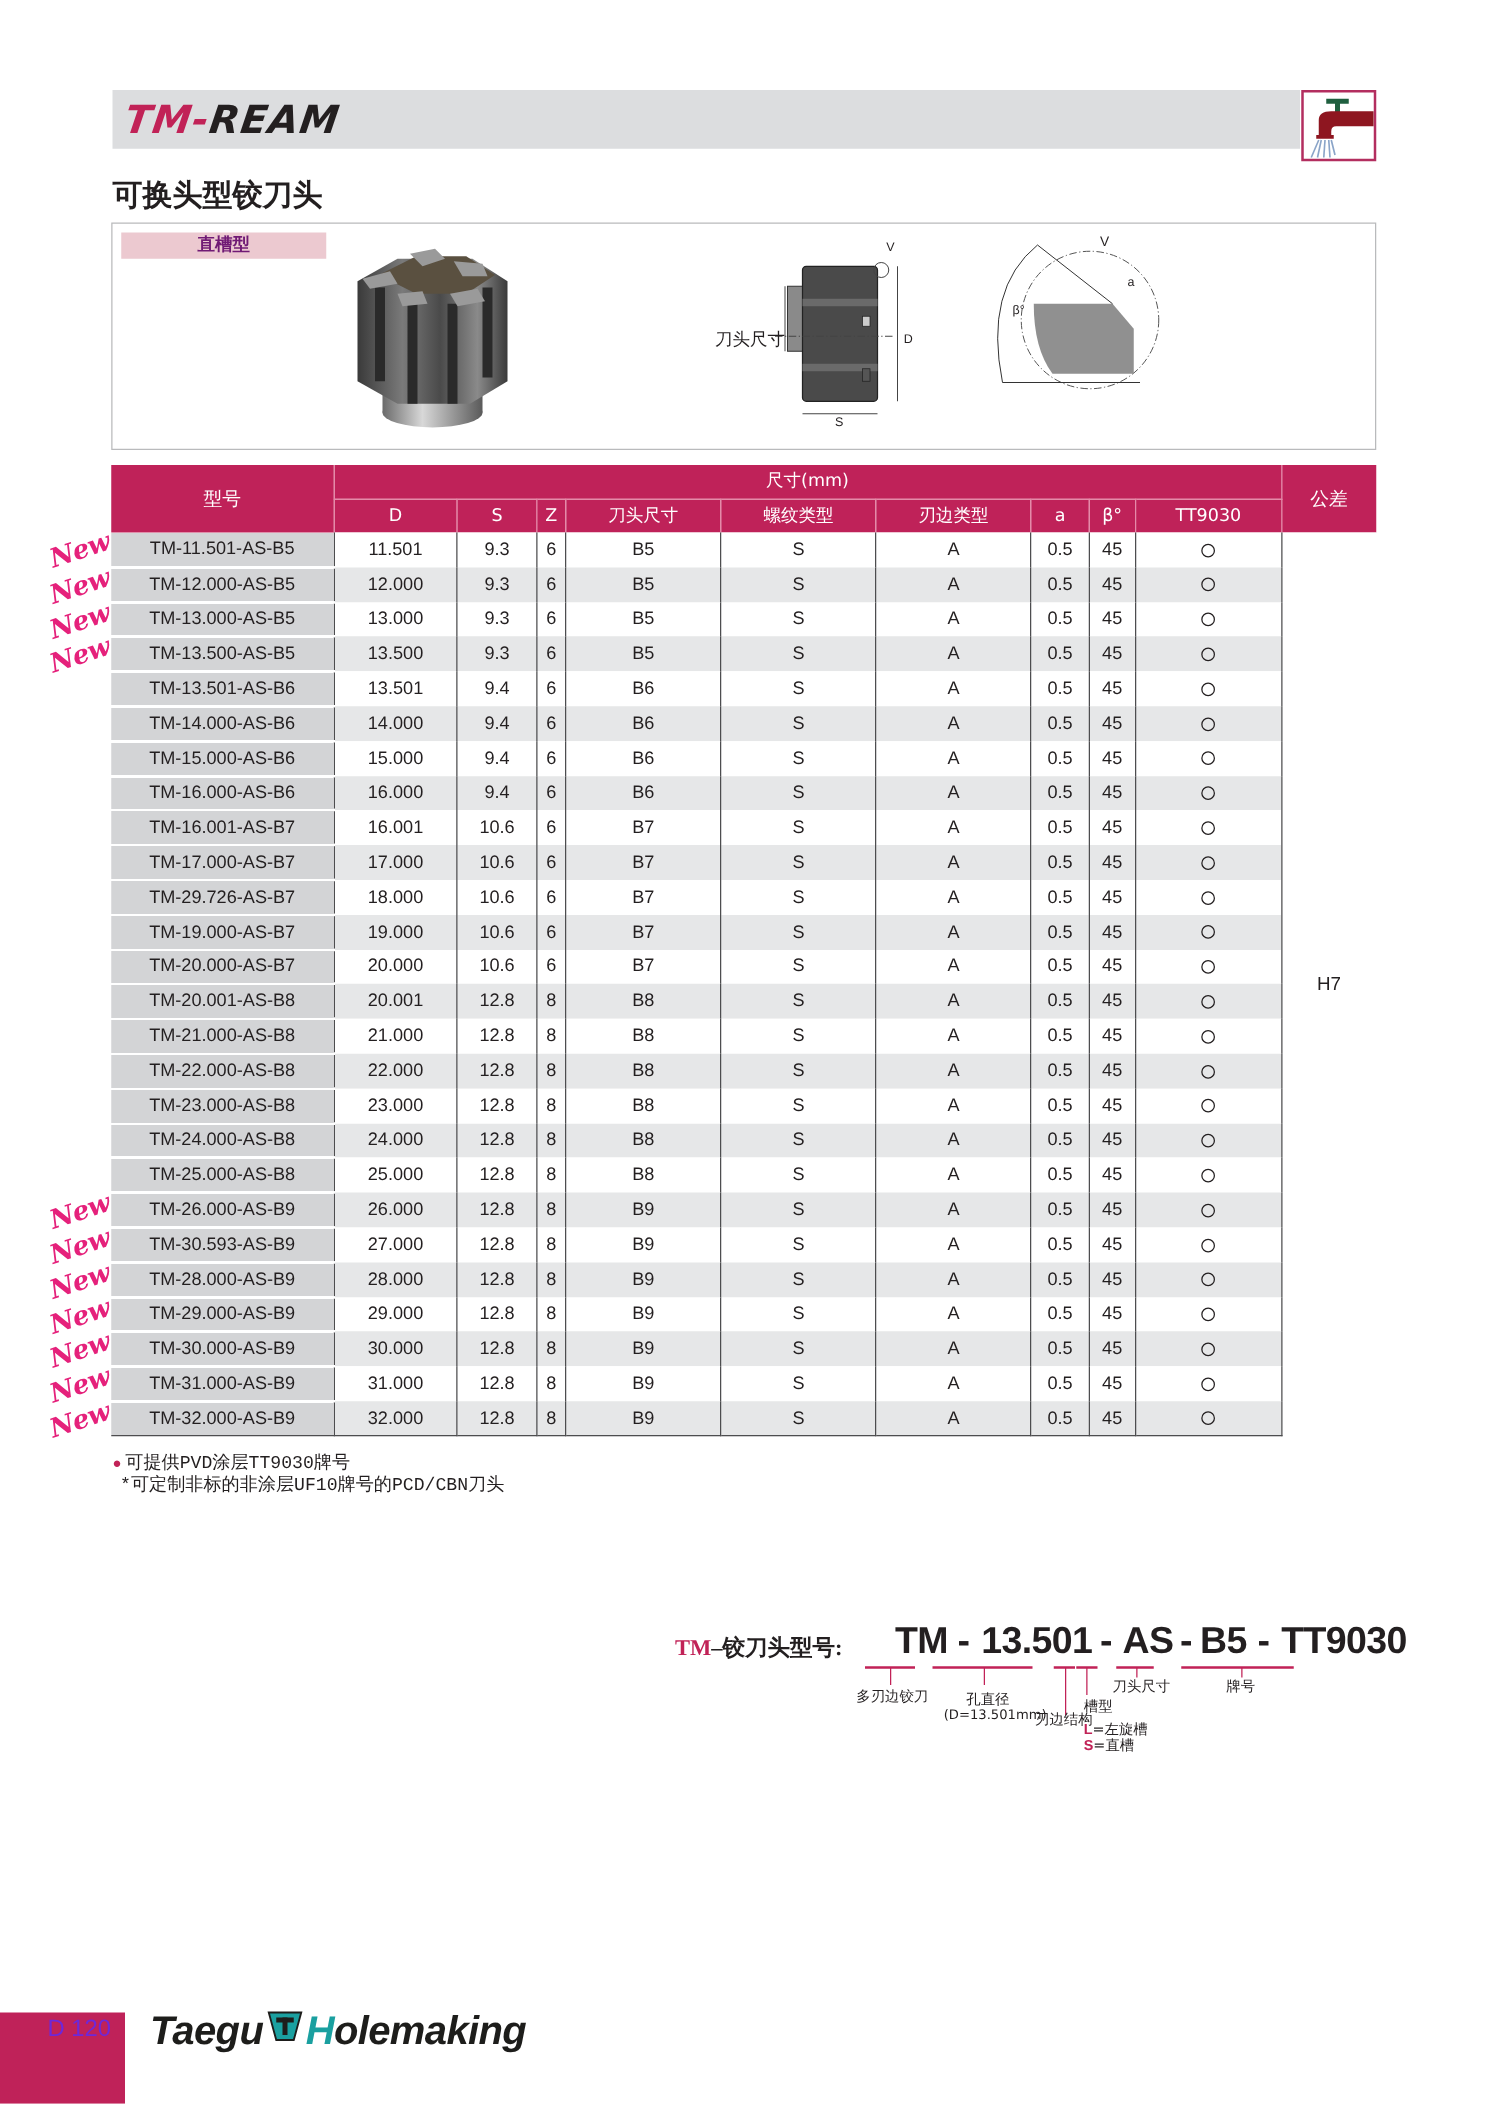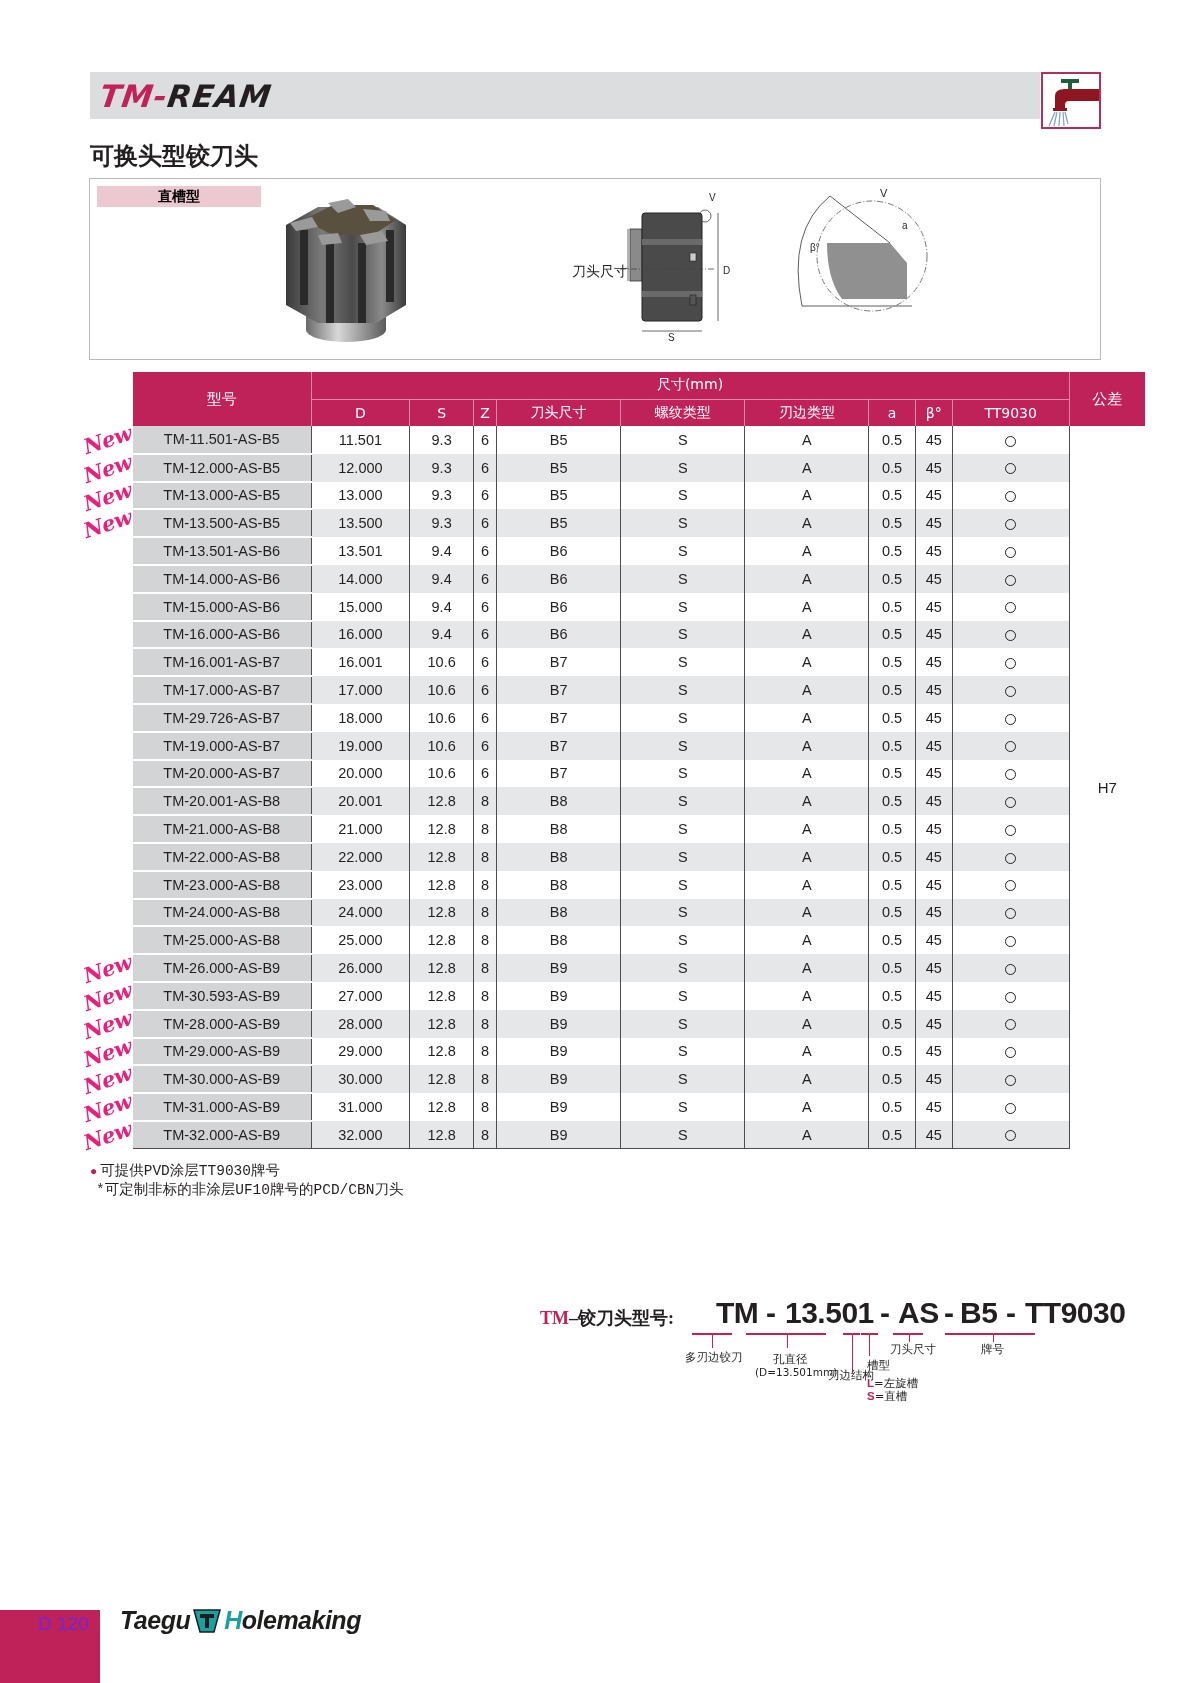--- a/index.html
+++ b/index.html
@@ -10,28 +10,28 @@
   .header-band { position: absolute; left: 90px; top: 72px; width: 950px; height: 47px; background: #dcdddf; }
   .brand-title { position: absolute; left: 100px; top: 78px; font-family: "DejaVu Sans", sans-serif; font-weight: bold; font-style: italic; font-size: 31px; letter-spacing: 1px; transform: skewX(-8deg); }
   .brand-title .tm { color: #c12257; }
   .brand-title .ream { color: #231f20; }
   .tap-icon { position: absolute; left: 1041px; top: 72px; width: 60px; height: 57px; border: 2px solid #b32e5f; background: #fff; }
 
   .page-title { position: absolute; left: 90px; top: 140px; font-size: 24px; font-weight: bold; color: #231f20; font-family: "DejaVu Sans", sans-serif; }
 
   
   .figure-panel { position: absolute; left: 89px; top: 178px; width: 1012px; height: 182px; border: 1px solid #b9babc; background: #fff; }
-  .type-label { position: absolute; left: 7px; top: 7px; width: 164px; height: 21px; background: #ecc9d0; color: #000000; font-size: 14px; font-weight: bold; text-align: center; line-height: 21px; font-family: "DejaVu Sans", sans-serif; }
+  .type-label { position: absolute; left: 7px; top: 7px; width: 164px; height: 21px; background: #ecc9d0; color: #701a75; font-size: 14px; font-weight: bold; text-align: center; line-height: 21px; font-family: "DejaVu Sans", sans-serif; }
   .product-photo { position: absolute; left: 188px; top: 6px; width: 130px; height: 166px; }
   .side-drawing { position: absolute; left: 460px; top: 2px; width: 220px; height: 178px; }
   .detail-drawing { position: absolute; left: 692px; top: 2px; width: 150px; height: 150px; }
   .svg-text { font-family: "Liberation Sans", sans-serif; }
 
   
-  table.spec { position: absolute; left: 89px; top: 372px; width: 1012px; border-collapse: collapse; font-size: 14.5px; margin-left: 44px; }
+  table.spec { position: absolute; left: 89px; top: 372px; width: 1012px; border-collapse: collapse; font-size: 14.5px; }
   table.spec th { background: #bf2259; color: #ffffff; font-weight: normal; text-align: center; font-family: "DejaVu Sans", sans-serif; font-size: 14px; }
   table.spec thead tr.r1 th { height: 27px; }
   table.spec thead tr.r2 th { height: 27px; border-top: 1px solid #e58aa9; }
   table.spec th.col-model { width: 178px; border-right: 1px solid #e58aa9; font-size: 15px; }
   table.spec th.col-tol { width: 76px; border-left: 1px solid #e58aa9; font-size: 15px; }
   table.spec thead tr.r2 th { border-right: 1px solid #e58aa9; }
   table.spec thead tr.r2 th:last-child { border-right: none; }
   table.spec tbody td { height: 27.8px; text-align: center; color: #231f20; border-right: 1px solid #4d4d4f; }
   table.spec tbody td.model { background: #d3d4d6; border-right: 1px solid #4d4d4f; border-bottom: 2px solid #ffffff; position: relative; padding-left: 0; }
   table.spec tbody tr:nth-child(even) td.val { background: #e6e7e8; }
@@ -52,21 +52,21 @@
   .code-prefix .tm { color: #c12257; }
   .code-part { position: absolute; top: 0; font-size: 30px; font-weight: bold; color: #231f20; letter-spacing: -0.5px; }
   .code-ul { position: absolute; top: 37px; height: 1.5px; background: #c12257; }
   .code-tick { position: absolute; width: 1px; background: #c12257; }
   .code-lbl { position: absolute; font-size: 11.5px; color: #231f20; font-family: "DejaVu Sans", sans-serif; white-space: nowrap; }
   .code-lbl .red { color: #c12257; font-weight: bold; font-family: "Liberation Sans", sans-serif; }
 
   
   .page-tab { position: absolute; left: 0; top: 1610px; width: 100px; height: 73px; background: #bf2259; }
   .page-num { position: absolute; left: 38px; top: 1613px; color: #6d28d9; font-size: 19px; }
-  .footer-logo { position: absolute; left: 120px; top: 1606px; font-size: 25px; font-weight: bold; font-style: italic; color: #1d1d1b; letter-spacing: -0.5px; display: flex; align-items: flex-end; }
+  .footer-logo { position: absolute; left: 120px; top: 1606px; font-size: 32px; font-weight: bold; font-style: italic; color: #1d1d1b; letter-spacing: -0.5px; display: flex; align-items: flex-start; }
   .footer-logo .teal { color: #1aa0a0; }
   .footer-logo .logo-mark { display: inline-block; width: 30px; height: 28px; margin: 0 2px; }
 </style>
 </head>
 <body>
 
 <div class="header-band"></div>
 <div class="brand-title"><span class="tm">TM-</span><span class="ream">REAM</span></div>
 <div class="tap-icon">
   <svg width="56" height="53" viewBox="0 0 56 53">

